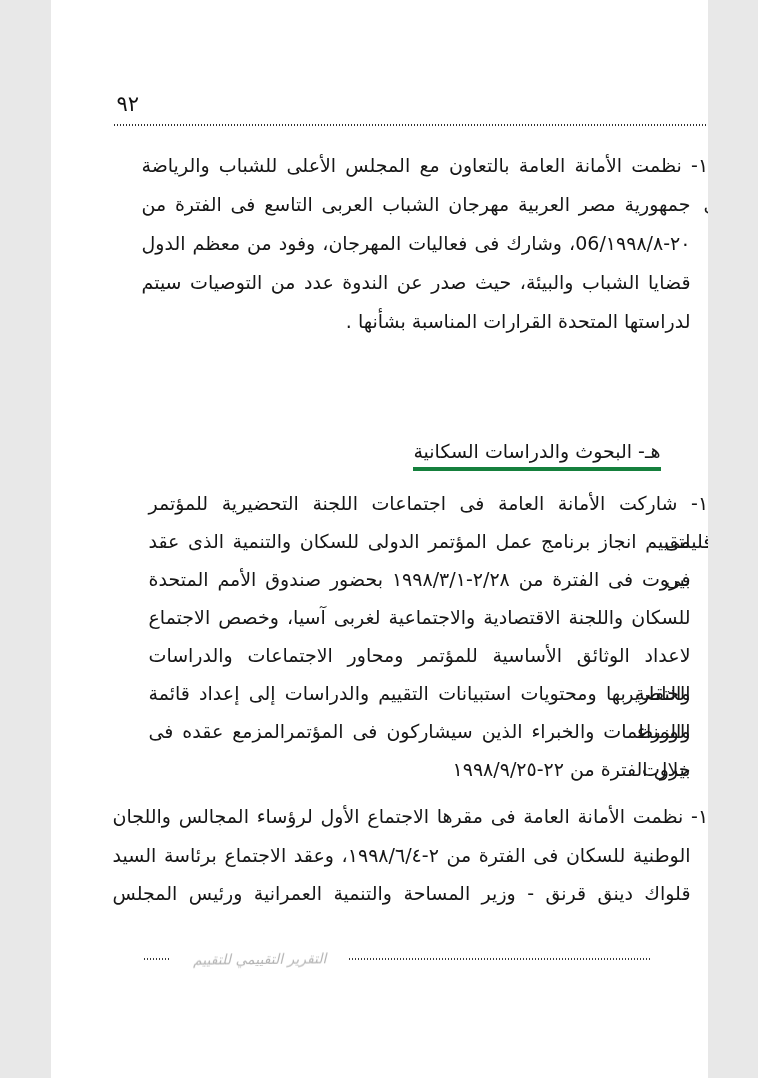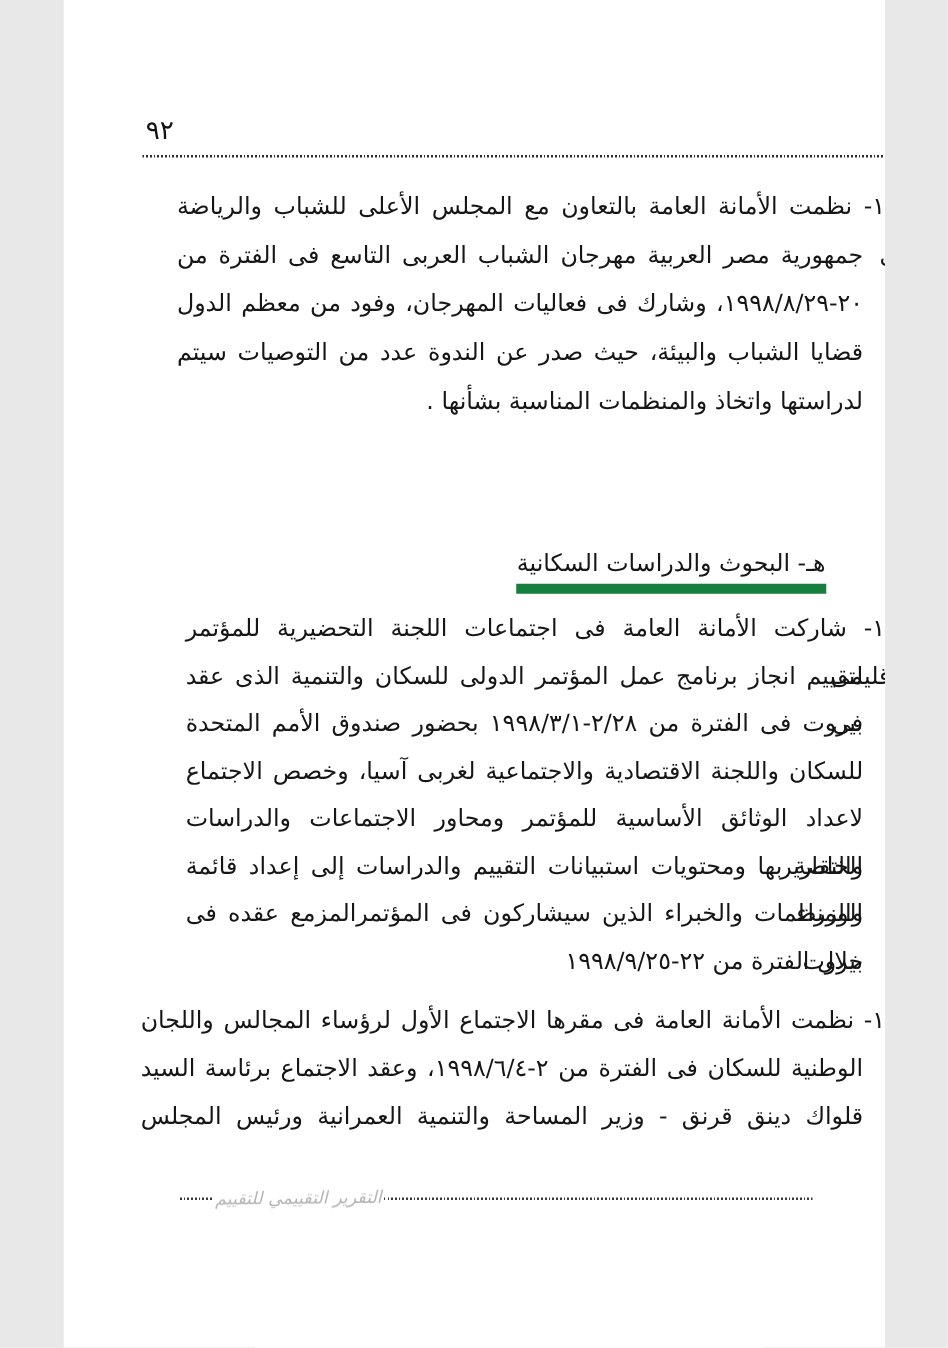--- a/index.html
+++ b/index.html
@@ -31,28 +31,28 @@
     height:39px;line-height:39px;
     text-align:right;
     white-space:normal;
     overflow:visible;
   }
   .j{text-align:justify;text-align-last:justify;}
   .cont{padding-right:38px;}
   .p176{top:146px;margin-left:29px;}
   .headingwrap{top:434px;}
   .heading{font-size:19px;height:34px;line-height:34px;text-align:right;padding-right:68px;}
-  .heading .hu{border-bottom:8px solid #15803d;padding-bottom:5px;}
+  .heading .hu{border-bottom:4px solid #15803d;padding-bottom:5px;}
   .p177{top:484px;margin-left:36px;}
   .p177 .ln{height:38px;line-height:38px;}
   .p178{top:797px;}
   .p178 .ln{height:38.5px;line-height:38.5px;}
   .footer{
     position:absolute;left:93px;right:58px;top:949px;
-    display:flex;align-items:center;gap:2px;height:20px;text-align:right;
+    display:flex;align-items:center;gap:23px;height:20px;text-align:right;
   }
   .dotseg{height:2px;background-image:repeating-linear-gradient(to right,#3a3a3a 0 1.3px,transparent 1.3px 3px);}
   .dotseg.short{width:26px;}
   .dotseg.long{flex:1;}
   .faint{
     font-size:14px;color:#9a9a9a;opacity:.75;
     filter:blur(.5px);
     transform:rotate(-.6deg);
     white-space:nowrap;direction:rtl;
     font-style:italic;
@@ -65,23 +65,23 @@
 
   <div class="pagenum">٩٢</div>
 
   <div class="rule rule-top"></div>
 
   <div class="textcol">
 
     <div class="para p176">
       <div class="ln j">١٧٦- نظمت الأمانة العامة بالتعاون مع المجلس الأعلى للشباب والرياضة فى</div>
       <div class="ln j cont">جمهورية مصر العربية مهرجان الشباب العربى التاسع فى الفترة من</div>
-      <div class="ln j cont">٢٠-١٩٩٨/٨/٢٩، وشارك فى فعاليات المهرجان، وفود من معظم الدول</div>
+      <div class="ln j cont">٢٠-١٩٩٨/٨/06، وشارك فى فعاليات المهرجان، وفود من معظم الدول</div>
       <div class="ln j cont">قضايا الشباب والبيئة، حيث صدر عن الندوة عدد من التوصيات سيتم</div>
-      <div class="ln cont">لدراستها واتخاذ والمنظمات المناسبة بشأنها .</div>
+      <div class="ln cont">لدراستها المتحدة القرارات المناسبة بشأنها .</div>
     </div>
 
     <div class="para headingwrap">
       <div class="heading">
         <span class="hu">هـ- البحوث والدراسات السكانية</span>
       </div>
     </div>
 
     <div class="para p177">
       <div class="ln j">١٧٧- شاركت الأمانة العامة فى اجتماعات اللجنة التحضيرية للمؤتمر الاقليمى</div>

